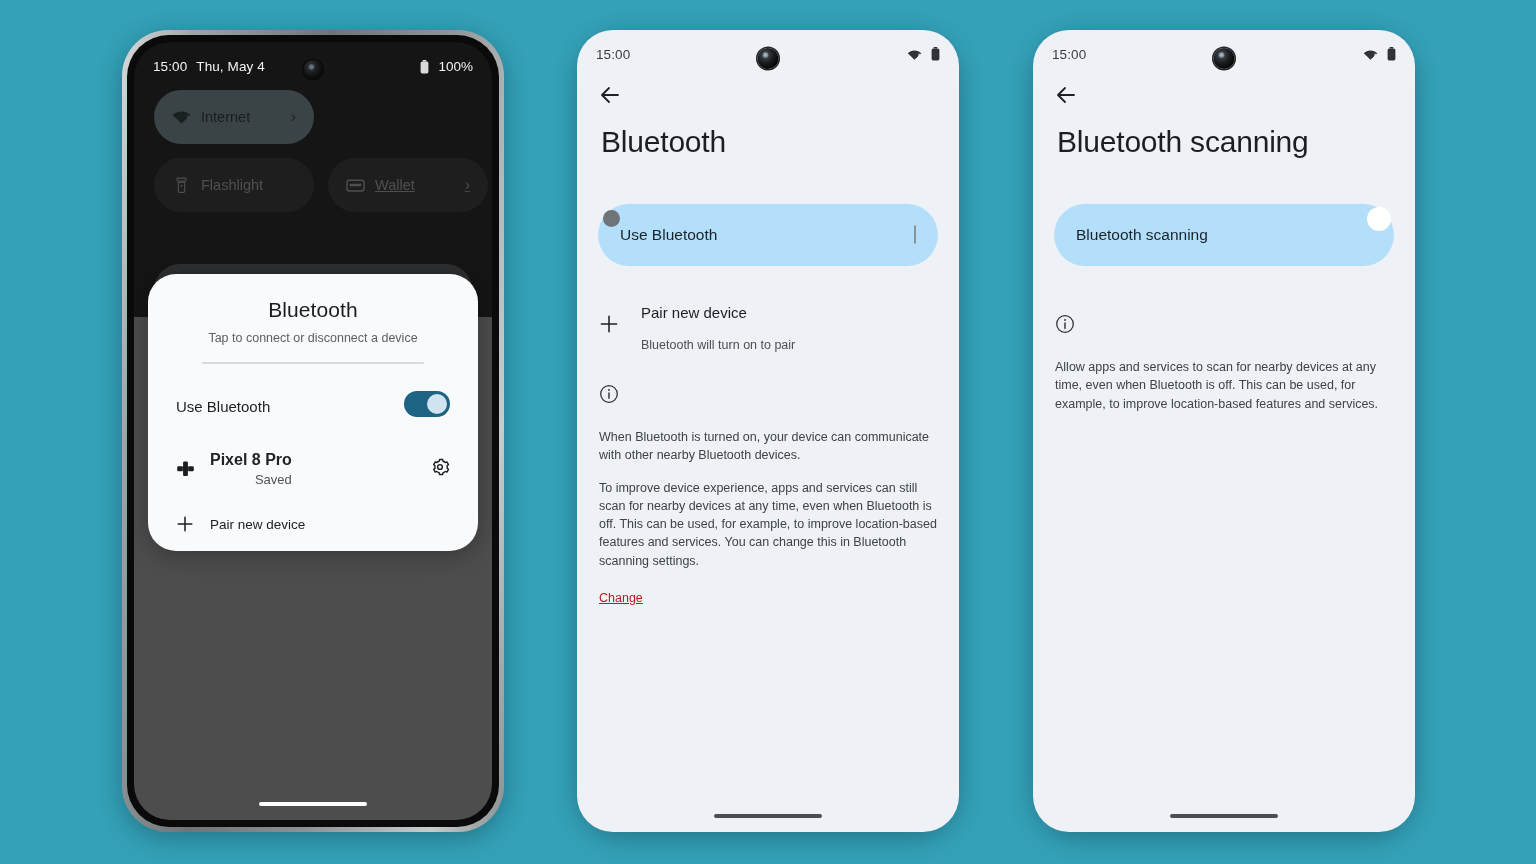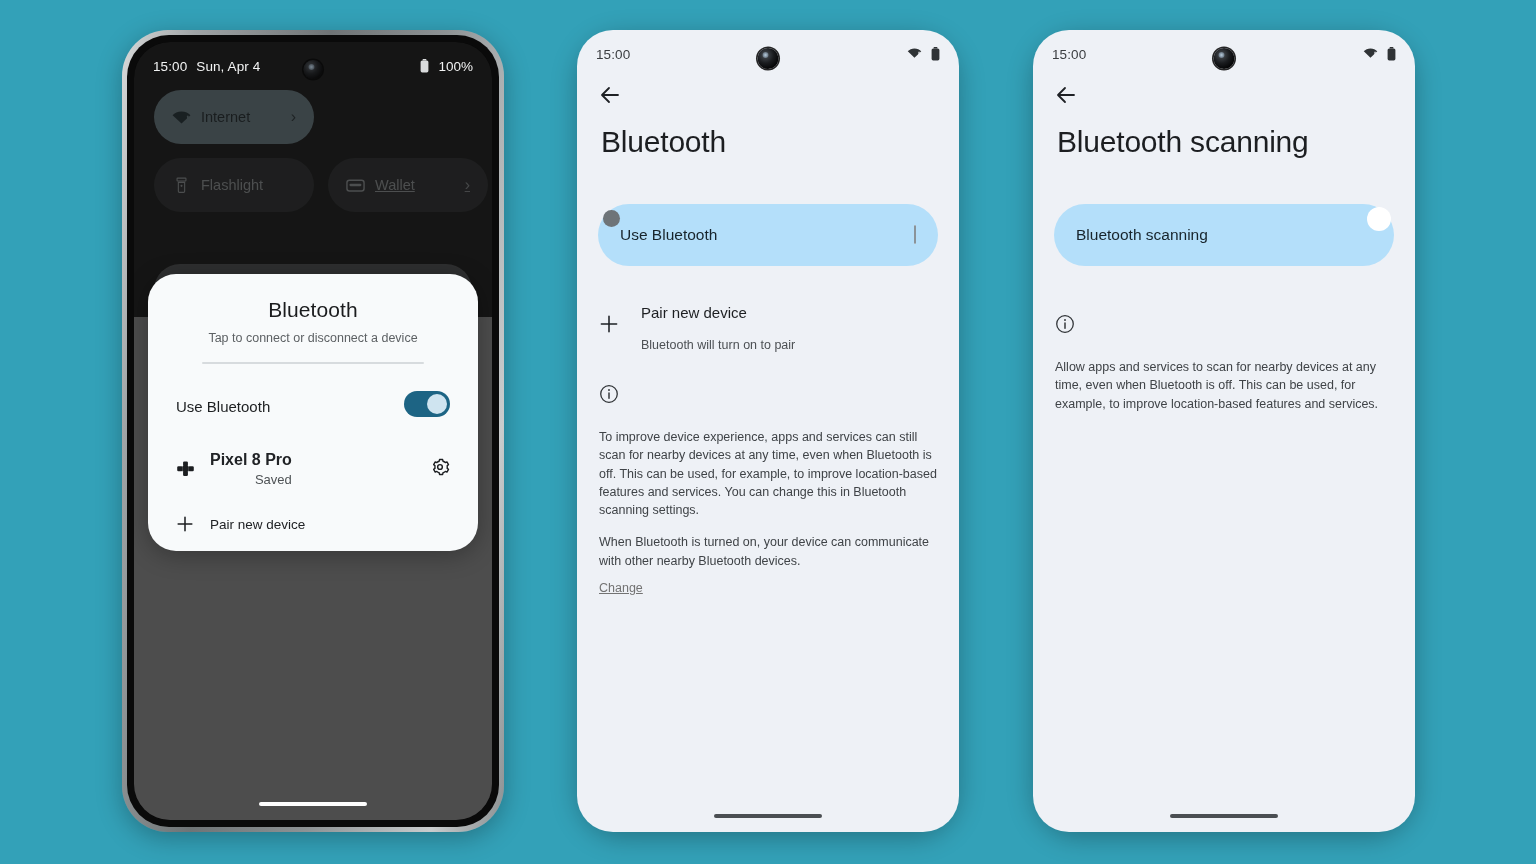--- a/index.html
+++ b/index.html
@@ -60,21 +60,21 @@
   
   .statusbar {
     position: absolute; top: 0; left: 0; right: 0;
     height: 48px;
     display: flex; align-items: center;
     padding: 0 19px;
     font-size: 13.5px;
     z-index: 20;
   }
   .statusbar .sb-left { display:flex; align-items:center; gap:9px; letter-spacing:.1px;}
-  .statusbar .sb-right { margin-left:auto; display:flex; align-items:flex-start; gap:9px; }
+  .statusbar .sb-right { margin-left:auto; display:flex; align-items:flex-end; gap:9px; }
   .sb-dark { color: #f2f3f3; }
   .sb-light { color: #3a3d40; }
 
   .icon-wifi { display:inline-block; width:15px; height:12px; }
   .icon-batt { display:inline-block; width:9px; height:14px; }
   .batt-pct { font-size:13.5px; }
 
   
   #qs-screen { background: #000; }
   .qs-area { position:absolute; top:48px; left:0; right:0; padding: 0 20px; }
@@ -222,23 +222,23 @@
   .pair-block .ps { font-size:12.5px; color:#4c5054; margin-top:14px; line-height:1.4; }
 
   .info-icon-row { position:absolute; left:22px; top:354px; }
 
   .body-copy {
     position:absolute; left:22px; right:20px;
     font-size:12.5px; color:#3f4347; line-height:1.46;
   }
   .body-copy p + p { margin-top: 14px; }
   .link-change {
-    display:inline-block; color:#737373;
+    display:inline-block; color:#b91c1c;
     text-decoration: underline; font-size:12.5px;
-    margin-top: 9px; cursor:pointer;
+    margin-top: 19px; cursor:pointer;
   }
 
   .gesture-bar {
     position:absolute; bottom:14px; left:50%;
     transform:translateX(-50%);
     width: 108px; height: 4px; border-radius:3px;
   }
   .gb-light { background:#ffffff; }
   .gb-dark  { background:#4a4e52; }
 </style>
@@ -249,21 +249,21 @@
 
   <div class="phone" id="phone-1">
     <div class="phone-bezel">
       <div class="screen" id="qs-screen">
 
         <div class="punchhole dim"></div>
 
         <div class="statusbar sb-dark">
           <div class="sb-left">
             <span>15:00</span>
-            <span>Sun, Apr 4</span>
+            <span>Thu, May 4</span>
           </div>
           <div class="sb-right">
             <span class="icon-batt">
               <svg viewBox="0 0 9 14" width="9" height="14">
                   <rect x="2.6" y="0" width="3.8" height="1.5" rx=".5" fill="#d9dbdc"></rect>
                   <rect x="0.6" y="1.4" width="7.8" height="12" rx="1.6" fill="#d9dbdc"></rect>
                 </svg>
             </span>
             <span class="batt-pct">100%</span>
           </div>
@@ -437,22 +437,22 @@
 
         <div class="info-icon-row">
           <svg viewBox="0 0 22 22" width="20" height="20">
               <circle cx="11" cy="11" r="9.1" fill="none" stroke="#2f3336" stroke-width="1.4"></circle>
               <circle cx="11" cy="6.6" r="1.05" fill="#2f3336"></circle>
               <rect x="10.2" y="9.2" width="1.6" height="7.2" rx=".8" fill="#2f3336"></rect>
             </svg>
         </div>
 
         <div class="body-copy" style="top:398px;">
+          <p>When Bluetooth is turned on, your device can communicate with other nearby Bluetooth devices.</p>
           <p>To improve device experience, apps and services can still scan for nearby devices at any time, even when Bluetooth is off. This can be used, for example, to improve location-based features and services. You can change this in Bluetooth scanning settings.</p>
-          <p>When Bluetooth is turned on, your device can communicate with other nearby Bluetooth devices.</p>
           <a class="link-change">Change</a>
         </div>
 
         <div class="gesture-bar gb-dark"></div>
       </div>
     </div>
   </div>
 
   <div class="phone" id="phone-3">
     <div class="phone-bezel">

